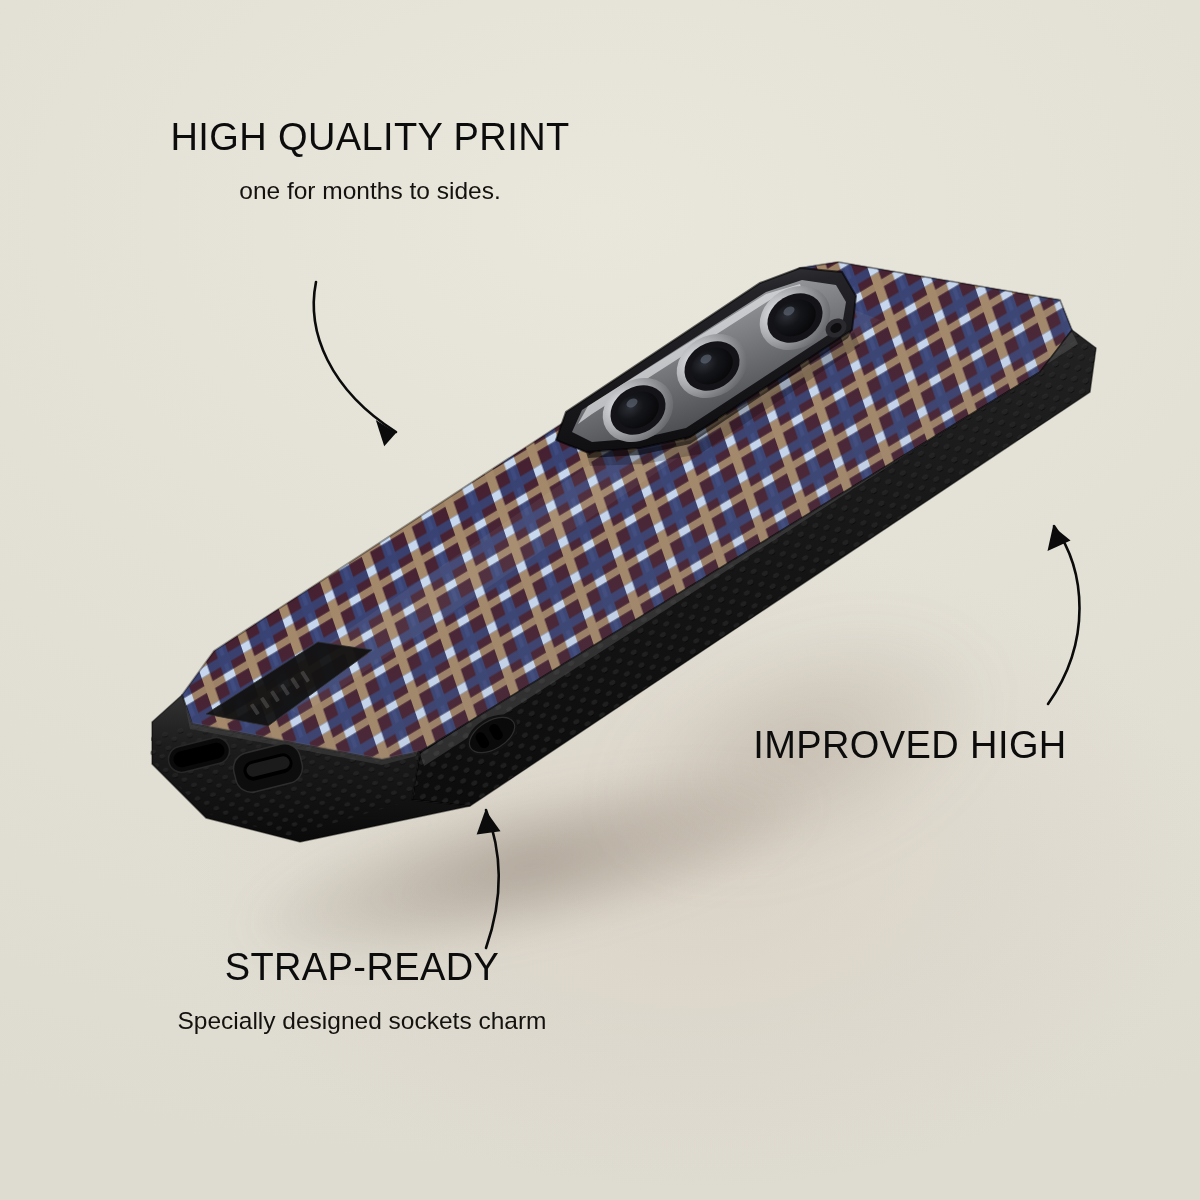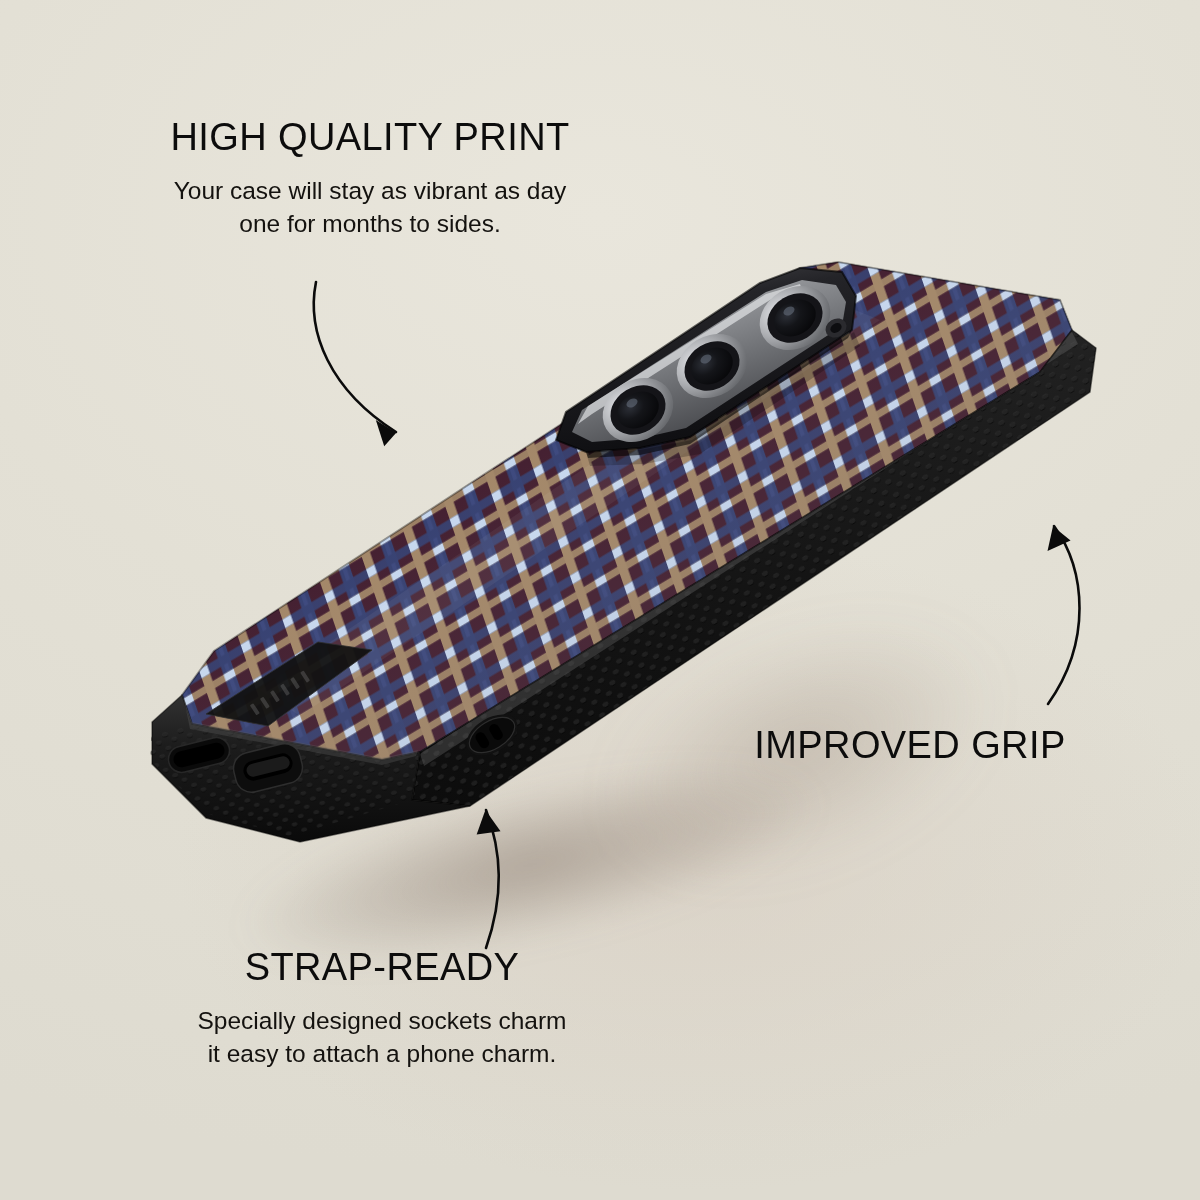--- a/index.html
+++ b/index.html
@@ -37,21 +37,21 @@
   .feature{position:absolute;text-align:center;color:#0c0c0c;}
   .feature .ttl{
     font-size:38px;font-weight:400;letter-spacing:.4px;line-height:1;
     white-space:nowrap;
   }
   .feature .desc{
     font-size:24.5px;font-weight:400;line-height:1.33;margin-top:19px;color:#14120f;
   }
   #f-print{left:60px;top:118px;width:620px;text-align:center;}
   #f-grip{left:660px;top:726px;width:500px;}
-  #f-strap{left:112px;top:948px;width:540px;}
+  #f-strap{left:92px;top:948px;width:540px;}
 
   
   .arrow{position:absolute;overflow:visible;}
   #arw-print{left:290px;top:262px;}
   #arw-grip{left:1000px;top:492px;}
   #arw-strap{left:432px;top:782px;}
 
   
   #phone-wrap{
     position:absolute;left:0;top:0;width:1200px;height:1200px;
@@ -293,30 +293,28 @@
   </svg>
 
   <svg class="arrow" id="arw-strap" width="120" height="180" viewBox="0 0 120 180">
     <path d="M54,166 C72,114 70,70 54,28" fill="none" stroke="#0b0b0b" stroke-width="2.6" stroke-linecap="round"></path>
     <path d="M54,28 L44,52 L68,50 Z" fill="#0b0b0b" transform="rotate(-3 56 40)"></path>
   </svg>
 
   <div class="feature" id="f-print">
     <div class="ttl">HIGH QUALITY PRINT</div>
     <div class="desc">
-      <div>Your case will stay as vibrant as day</div>
       <div>one for months to sides.</div>
     </div>
   </div>
 
   <div class="feature" id="f-grip">
-    <div class="ttl">IMPROVED GRIP</div>
+    <div class="ttl">IMPROVED HIGH</div>
   </div>
 
   <div class="feature" id="f-strap">
     <div class="ttl">STRAP-READY</div>
     <div class="desc">
       <div>Specially designed sockets charm</div>
-      <div>it easy to attach a phone charm.</div>
     </div>
   </div>
 
 </div>
 
 </body></html>

